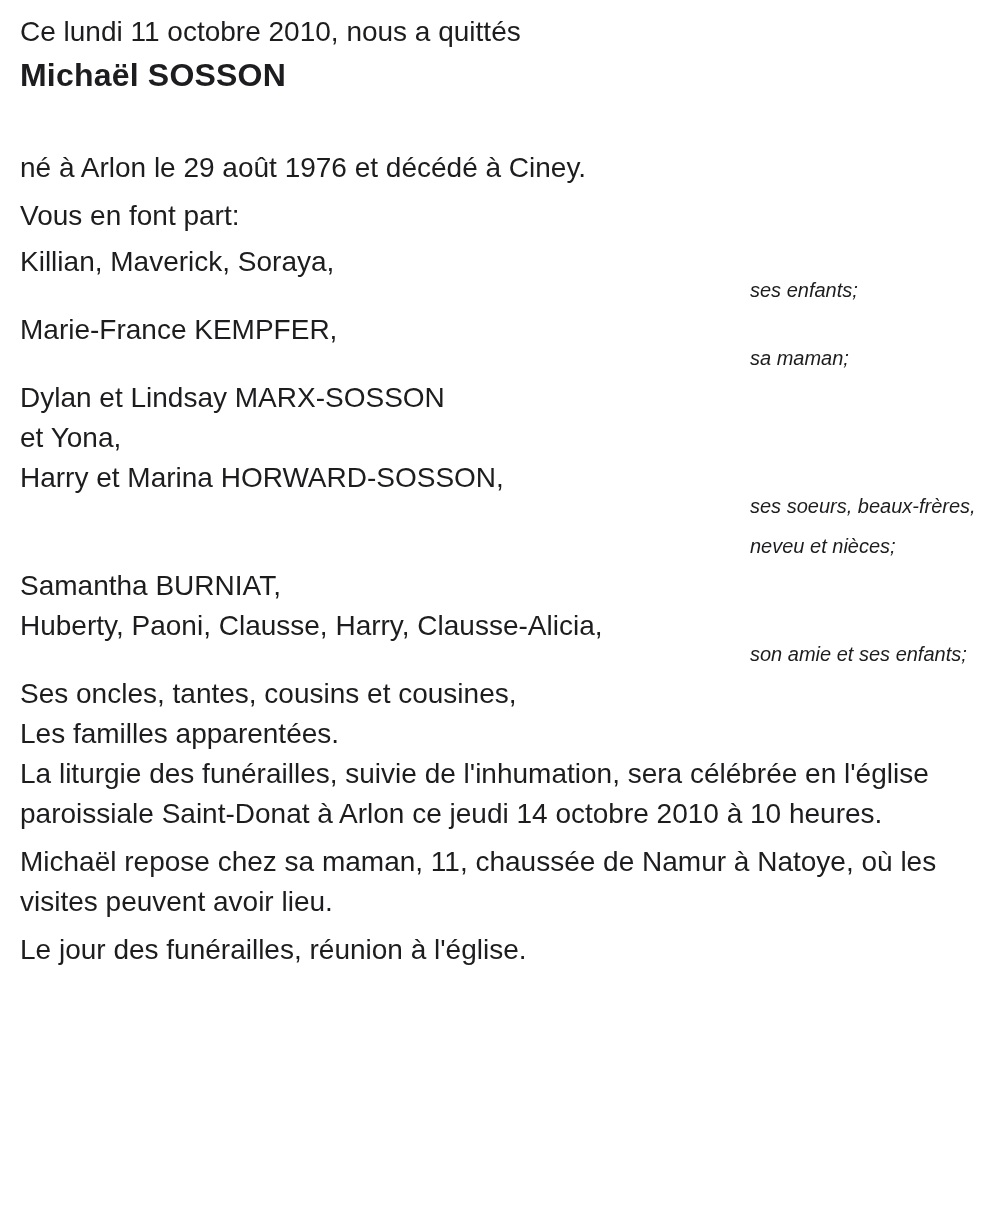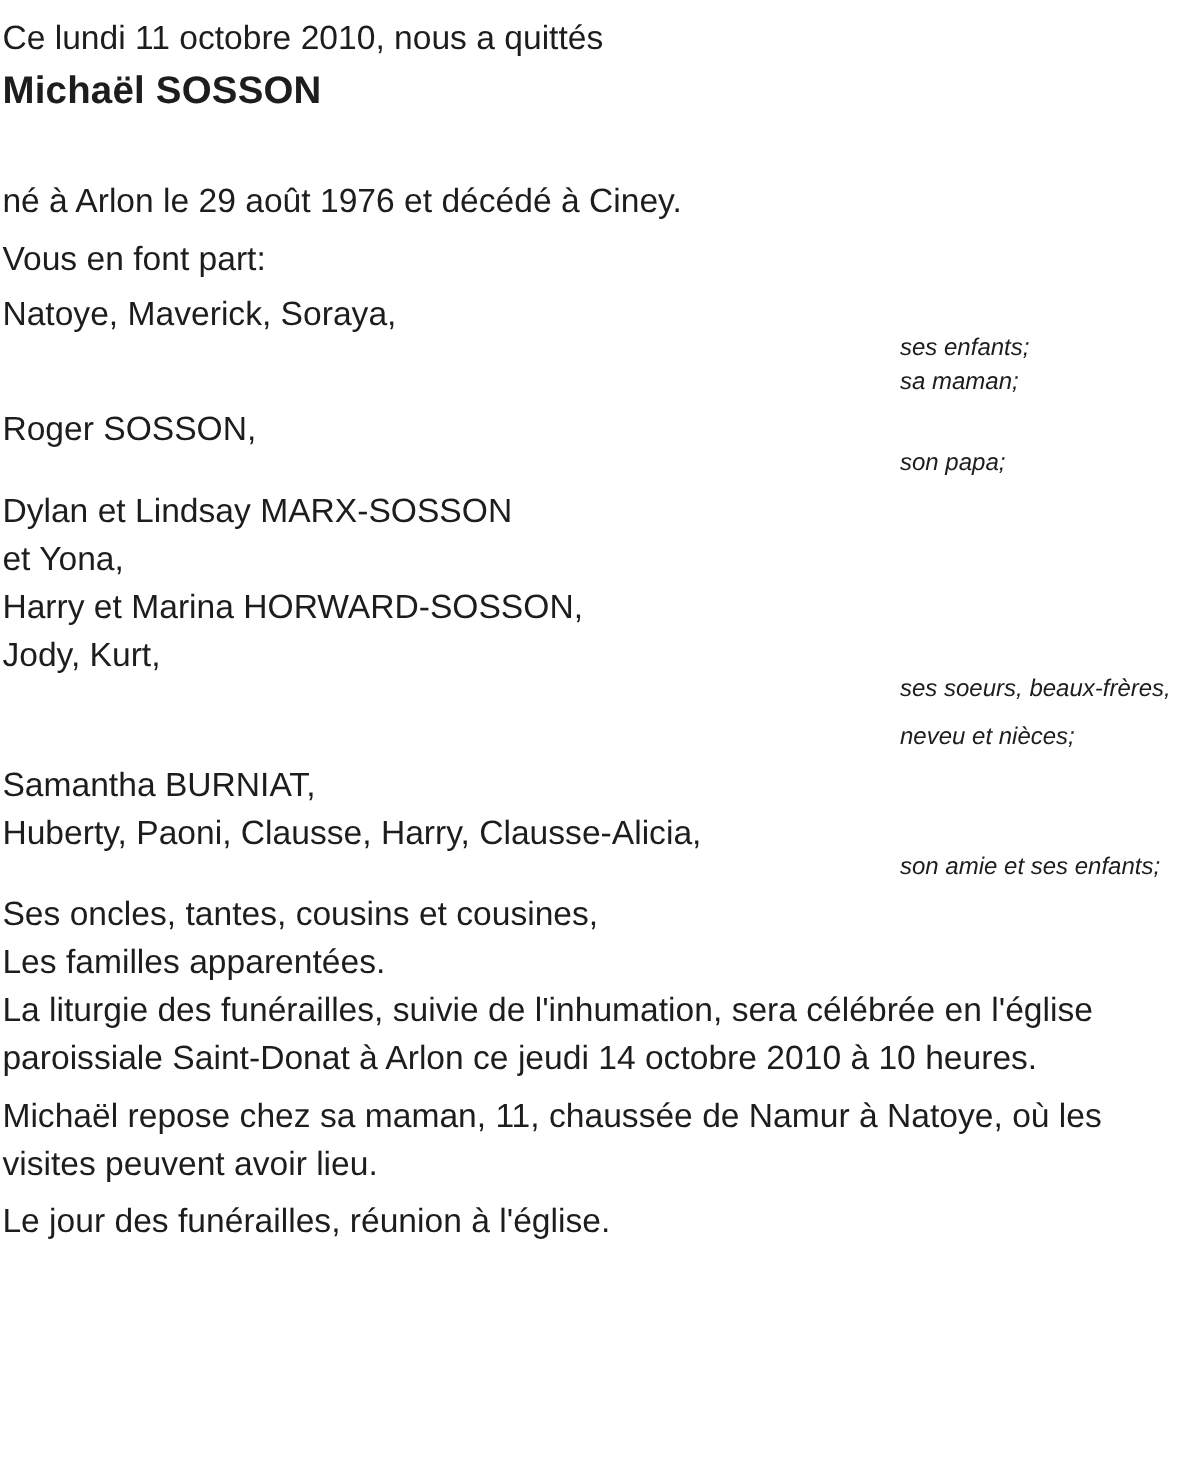--- a/index.html
+++ b/index.html
@@ -9,21 +9,21 @@
   }
   body {
     width: 1000px;
     min-height: 1221px;
     overflow: hidden;
   }
   .page {
     box-sizing: border-box;
     width: 1000px;
     min-height: 1221px;
-    padding: 12px 10px 0 2px;
+    padding: 12px 10px 0 20px;
     font-family: "Liberation Sans", "DejaVu Sans", sans-serif;
     font-size: 28px;
     color: #1d1d1f;
     background: #ffffff;
   }
   .page p {
     margin: 0;
     line-height: 40px;
   }
   .intro {
@@ -68,38 +68,34 @@
 
   <p class="intro">Ce lundi 11 octobre 2010, nous a quittés</p>
 
   <h1 class="deceased-name">Michaël SOSSON</h1>
 
   <p class="life-dates">né à Arlon le 29 août 1976 et décédé à Ciney.</p>
 
   <p class="announcement">Vous en font part:</p>
 
   <div class="group">
-    <p class="names-line">Natoye, Maverick, Soraya,</p>
+    <p class="names-line">Killian, Maverick, Soraya,</p>
     <p class="relation">ses enfants;</p>
   </div>
 
   <div class="group">
+    <p class="names-line">Marie-France KEMPFER,</p>
     <p class="relation">sa maman;</p>
   </div>
 
-  <div class="group">
-    <p class="names-line">Roger SOSSON,</p>
-    <p class="relation">son papa;</p>
-  </div>
 
   <div class="group">
     <p class="names-line">Dylan et Lindsay MARX-SOSSON</p>
     <p class="names-line">et Yona,</p>
     <p class="names-line">Harry et Marina HORWARD-SOSSON,</p>
-    <p class="names-line">Jody, Kurt,</p>
     <p class="relation">ses soeurs, beaux-frères, neveu et nièces;</p>
   </div>
 
   <div class="group">
     <p class="names-line">Samantha BURNIAT,</p>
     <p class="names-line">Huberty, Paoni, Clausse, Harry, Clausse-Alicia,</p>
     <p class="relation">son amie et ses enfants;</p>
   </div>
 
   <div class="group">

